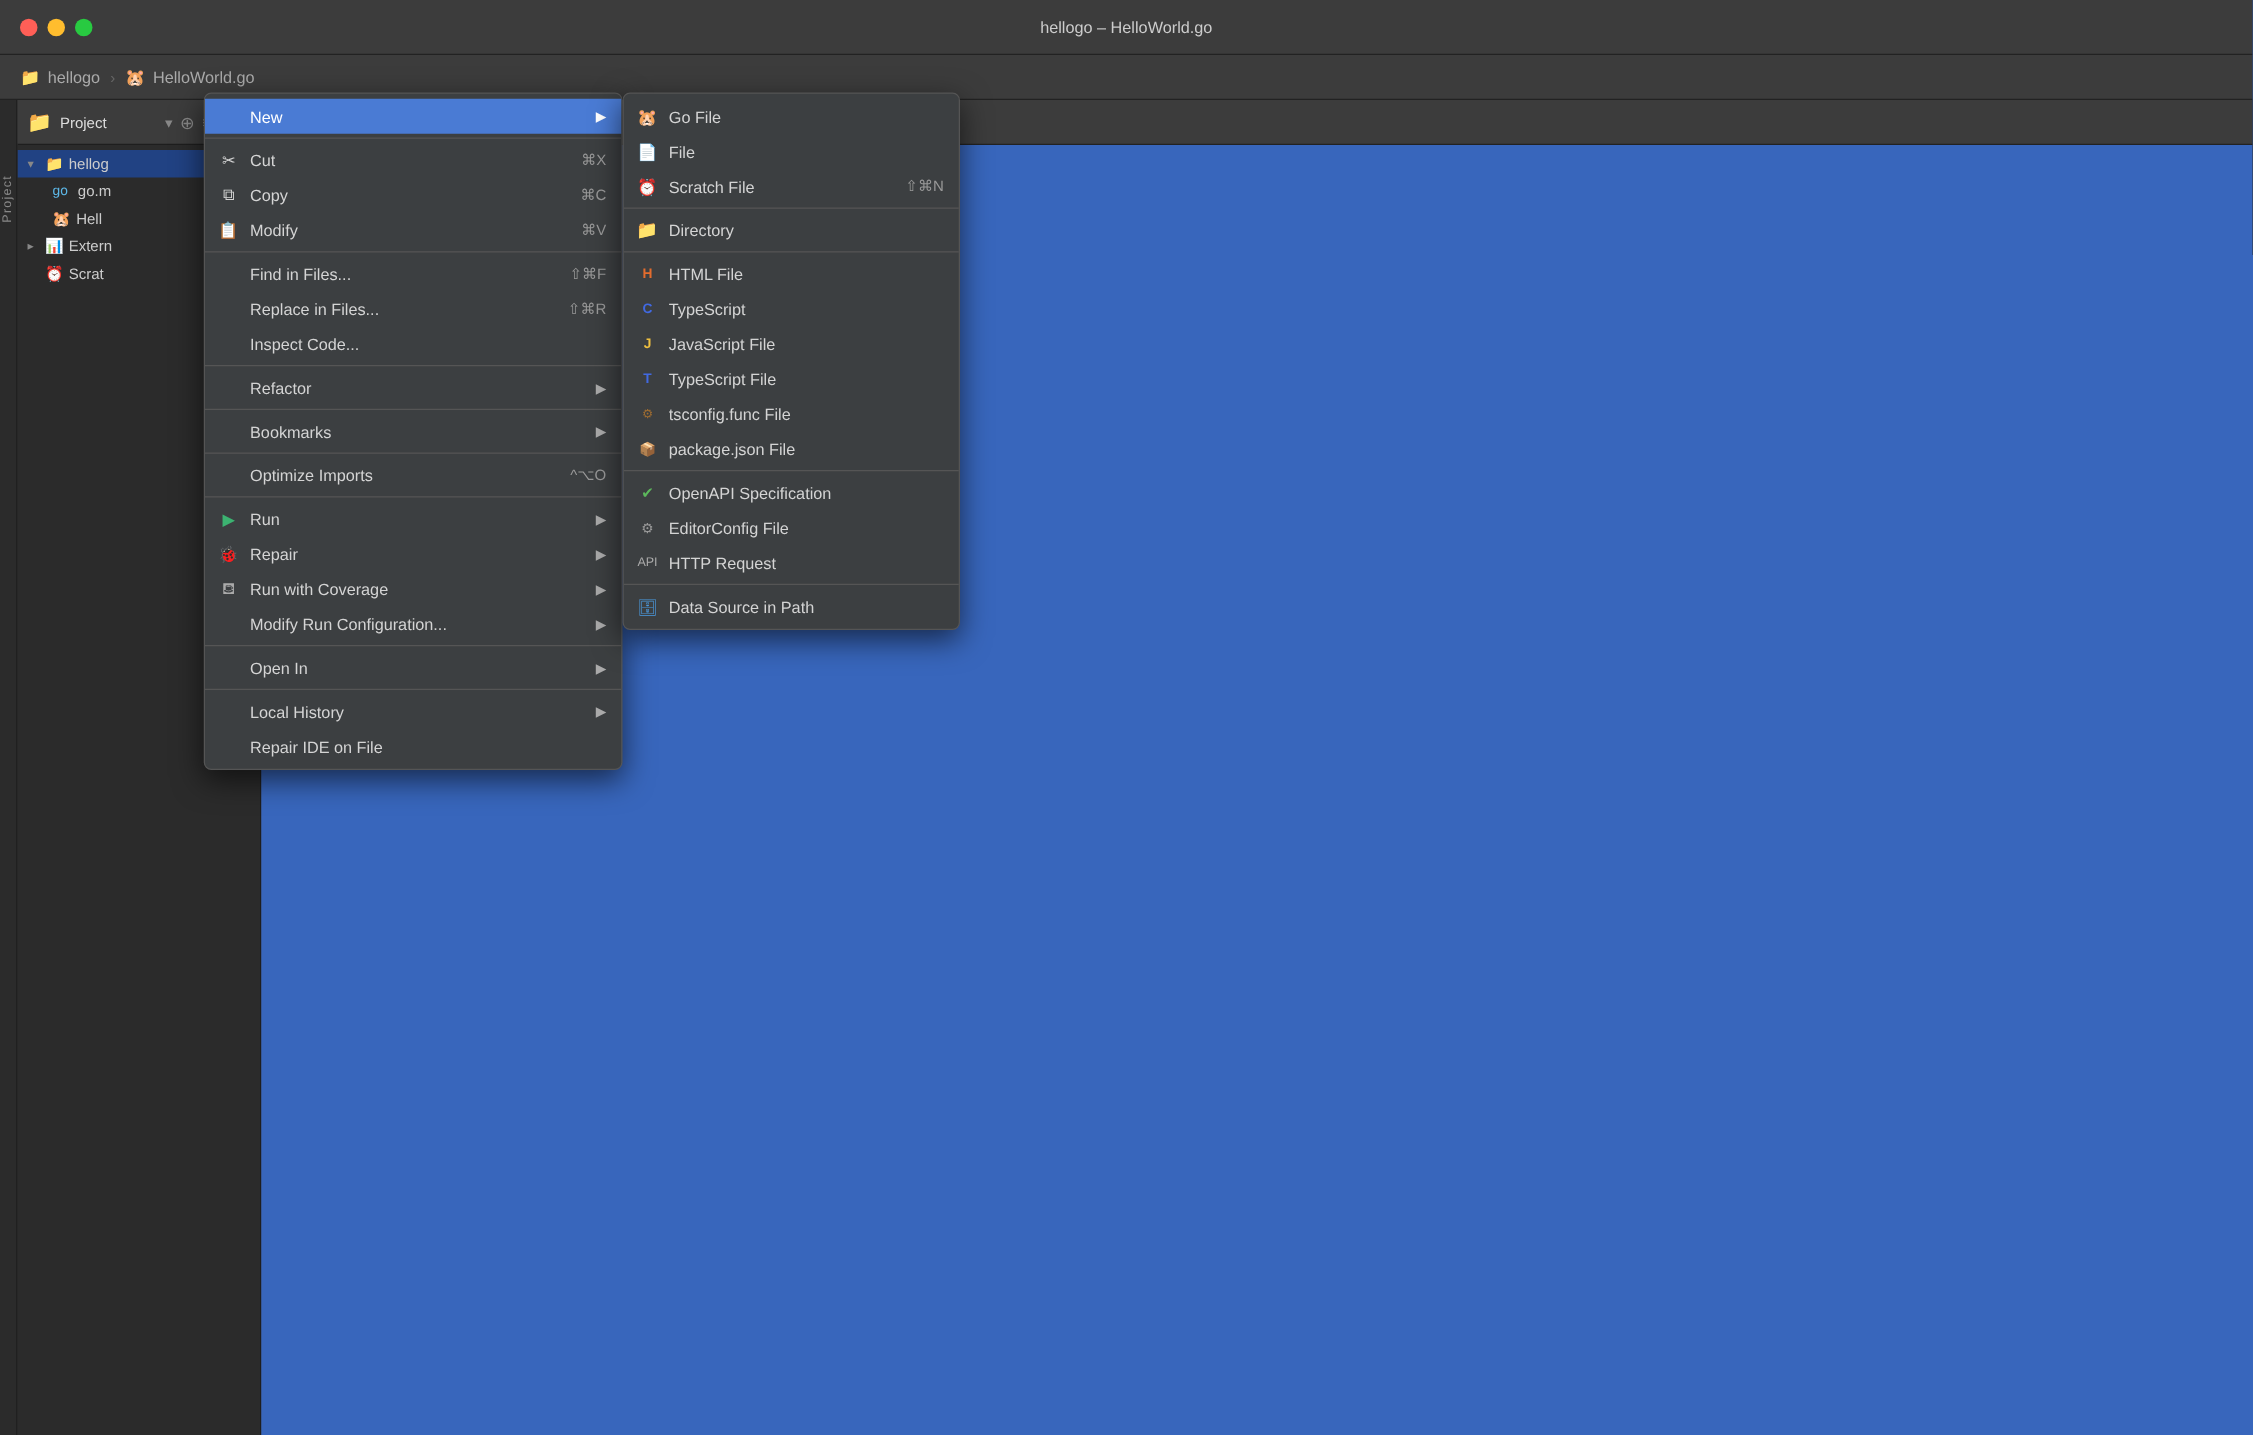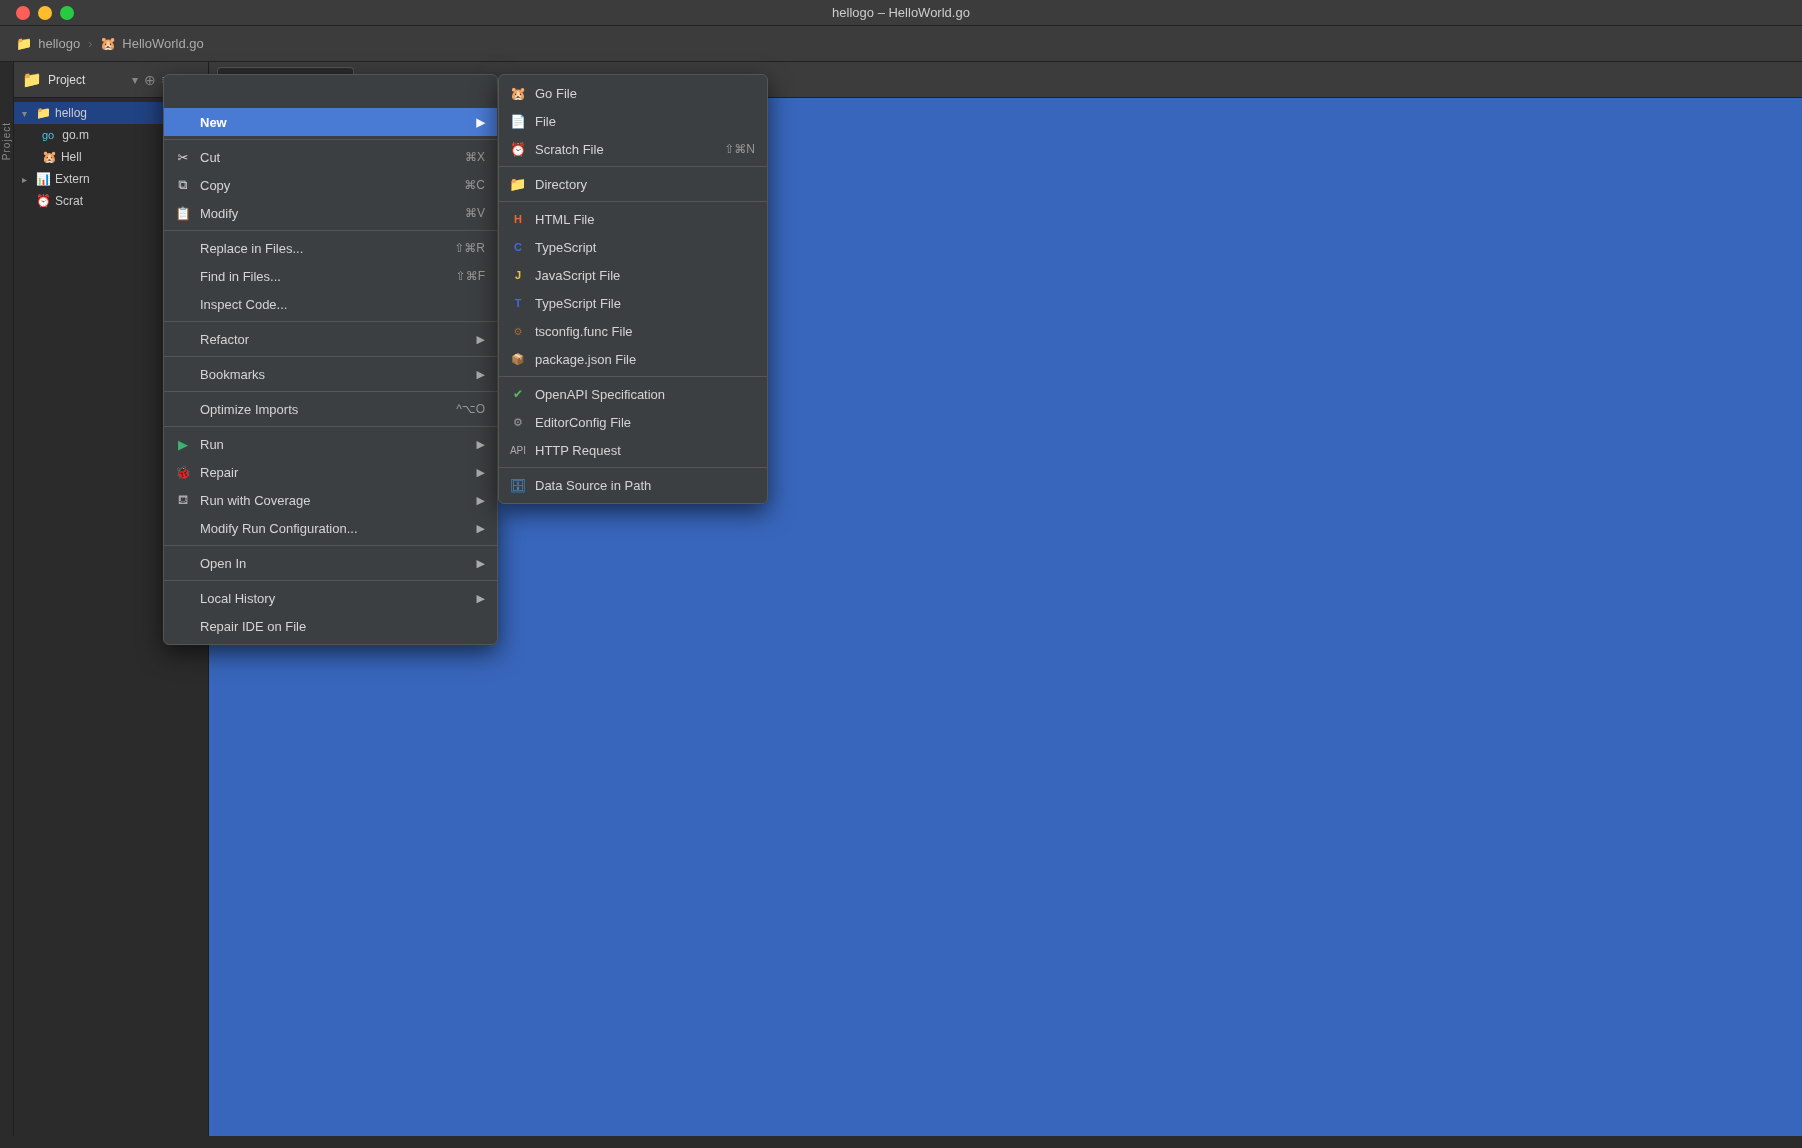--- a/index.html
+++ b/index.html
@@ -8,21 +8,21 @@
       height: 1148px;
       background: #2b2b2b;
       font-family: -apple-system, "Helvetica Neue", Arial, sans-serif;
       overflow: hidden;
       position: relative;
     }
 
     
     .titlebar {
       width: 100%;
-      height: 26px;
+      height: 44px;
       background: #3c3c3c;
       display: flex;
       align-items: center;
       justify-content: space-between;
       padding: 0 16px;
       border-bottom: 1px solid #222;
     }
     .titlebar-buttons {
       display: flex;
       gap: 8px;
@@ -162,22 +162,21 @@
       padding: 0 12px 0 10px;
       gap: 8px;
       cursor: pointer;
       color: #d4d4d4;
       font-size: 13px;
       position: relative;
     }
     .menu-item.new-item {
       background: #4a7bd4;
       color: #fff;
-      font-weight: 700;
-      margin-top: 29px;
+      font-weight: 400;
     }
     .menu-item .item-icon {
       width: 18px;
       text-align: center;
       font-size: 13px;
       flex-shrink: 0;
     }
     .menu-item .item-label {
       flex: 1;
     }
@@ -362,27 +361,27 @@
       <span class="shortcut">⌘C</span>
     </div>
     <div class="menu-item">
       <span class="item-icon">📋</span>
       <span class="item-label">Modify</span>
       <span class="shortcut">⌘V</span>
     </div>
     <div class="menu-divider"></div>
     <div class="menu-item">
       <span class="item-icon"></span>
+      <span class="item-label">Find in Files...</span>
+      <span class="shortcut">⇧⌘F</span>
+    </div>
+    <div class="menu-item">
+      <span class="item-icon"></span>
       <span class="item-label">Replace in Files...</span>
       <span class="shortcut">⇧⌘R</span>
-    </div>
-    <div class="menu-item">
-      <span class="item-icon"></span>
-      <span class="item-label">Find in Files...</span>
-      <span class="shortcut">⇧⌘F</span>
     </div>
     <div class="menu-item">
       <span class="item-icon"></span>
       <span class="item-label">Inspect Code...</span>
     </div>
     <div class="menu-divider"></div>
     <div class="menu-item">
       <span class="item-icon"></span>
       <span class="item-label">Refactor</span>
       <span class="submenu-arrow">▶</span>

